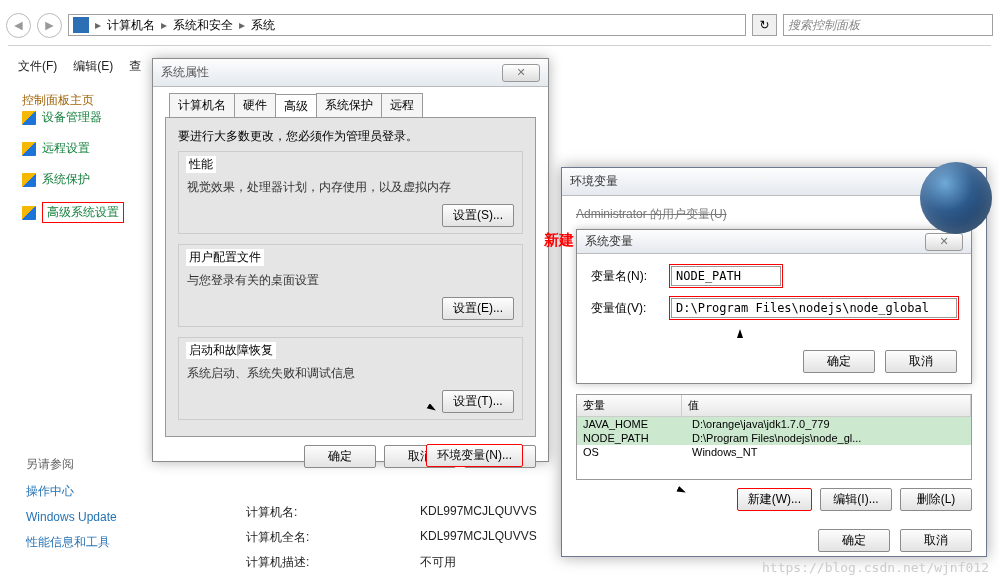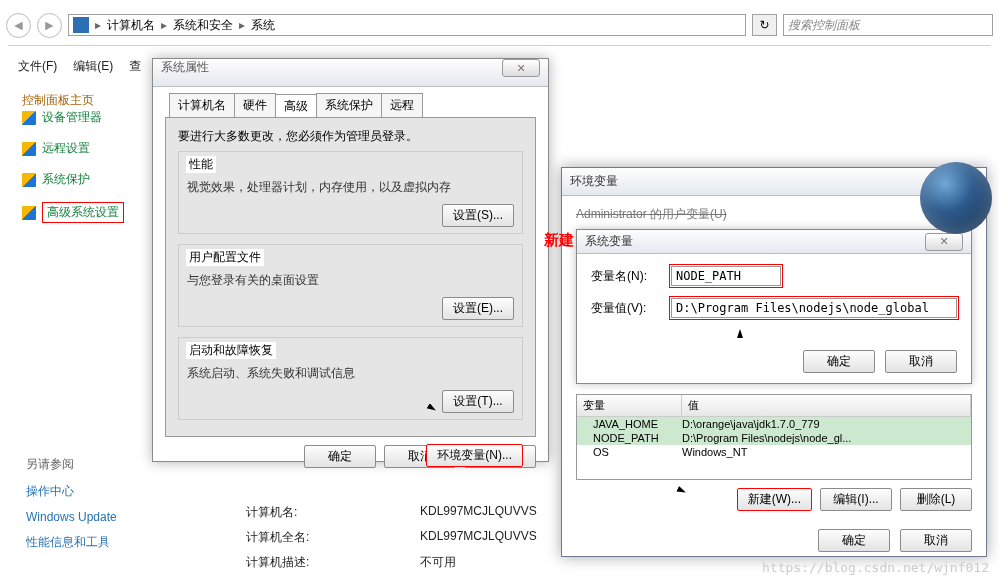--- a/index.html
+++ b/index.html
@@ -29,21 +29,21 @@
 .sidebar2 .hdr { color: #666; margin-bottom: 10px; }
 .sidebar2 div { margin-bottom: 10px; }
 
 
 .compinfo { position: absolute; top: 504px; left: 246px; font-size: 12px; color: #222; }
 .compinfo .row { display: flex; margin-bottom: 8px; }
 .compinfo .lbl { width: 174px; }
 
 
 .dlg1 { position: absolute; top: 58px; left: 152px; width: 397px; height: 404px; border: 1px solid #8a8a8a; background: #fff; box-shadow: 0 0 12px rgba(0,0,0,.3); }
-.dlg1 .titlebar { height: 28px; background: linear-gradient(#fdfdfd,#e4e9ef); display: flex; align-items: flex-start; padding: 0 8px; font-size: 12px; color: #555; border-bottom: 1px solid #bbb; }
+.dlg1 .titlebar { height: 28px; background: linear-gradient(#fdfdfd,#e4e9ef); display: flex; align-items: center; padding: 0 8px; font-size: 12px; color: #555; border-bottom: 1px solid #bbb; }
 .dlg1 .titlebar .spacer { flex: 1; }
 .close-x { width: 38px; height: 18px; border: 1px solid #999; border-radius: 3px; background: linear-gradient(#fff,#ddd); font-size: 11px; display: flex; align-items: center; justify-content: center; color: #777; }
 
 .tabs { display: flex; margin: 6px 0 0 16px; font-size: 12px; }
 .tab { padding: 3px 8px; border: 1px solid #999; background: #f5f5f5; border-bottom: none; margin-right: -1px; }
 .tab.active { background: #fff; position: relative; top: 1px; }
 
 .tabbody { margin: 0 12px 8px 12px; border: 1px solid #999; background: #e5e5e5; padding: 10px 12px; font-size: 12px; height: 320px; position: relative; }
 .group { border: 1px solid #ccc; padding: 6px 8px; margin-bottom: 10px; position: relative; }
 .group .gtitle { position: relative; top: -2px; background: #fff; display: inline-block; padding: 0 3px; margin-left: -1px; }
@@ -75,21 +75,21 @@
 
 
 .sysvars { margin-top: 10px; }
 .sysvars-label { margin-bottom: 6px; }
 .varlist { border: 1px solid #999; height: 86px; overflow: hidden; font-size: 11px; }
 .varlist .hdr { display: flex; background: linear-gradient(#fdfdfd,#e7e7e7); border-bottom: 1px solid #ccc; }
 .varlist .hdr span { padding: 3px 6px; border-right: 1px solid #ccc; }
 .varlist .hdr .c1 { width: 105px; }
 .varlist .hdr .c2 { flex: 1; }
 .varlist .row { display: flex; padding: 1px 0; font-family: Consolas, monospace; }
-.varlist .row .c1 { width: 105px; padding-left: 16px; }
+.varlist .row .c1 { width: 115px; padding-left: 6px; }
 .varlist .row .c2 { flex: 1; white-space: nowrap; overflow: hidden; text-overflow: ellipsis; }
 .varlist .row.sel { background: #cce8cf; }
 .sysvars .btnrow { display: flex; justify-content: flex-end; gap: 8px; margin-top: 8px; }
 .dlg2 .footer { display: flex; justify-content: flex-end; gap: 10px; padding: 8px 14px 10px 0; }
 
 .orb { position: absolute; top: 162px; right: 7px; width: 72px; height: 72px; border-radius: 50%; background: radial-gradient(circle at 35% 30%, #6fa9d8 0%, #2d5a8c 40%, #0b2340 100%); box-shadow: inset 0 0 20px rgba(255,255,255,.3); z-index: 1; }
 
 .sep-line { position: absolute; top: 45px; left: 8px; right: 8px; height: 1px; background: #d0d0d0; }
 
 .arrow { position: absolute; pointer-events: none; }

